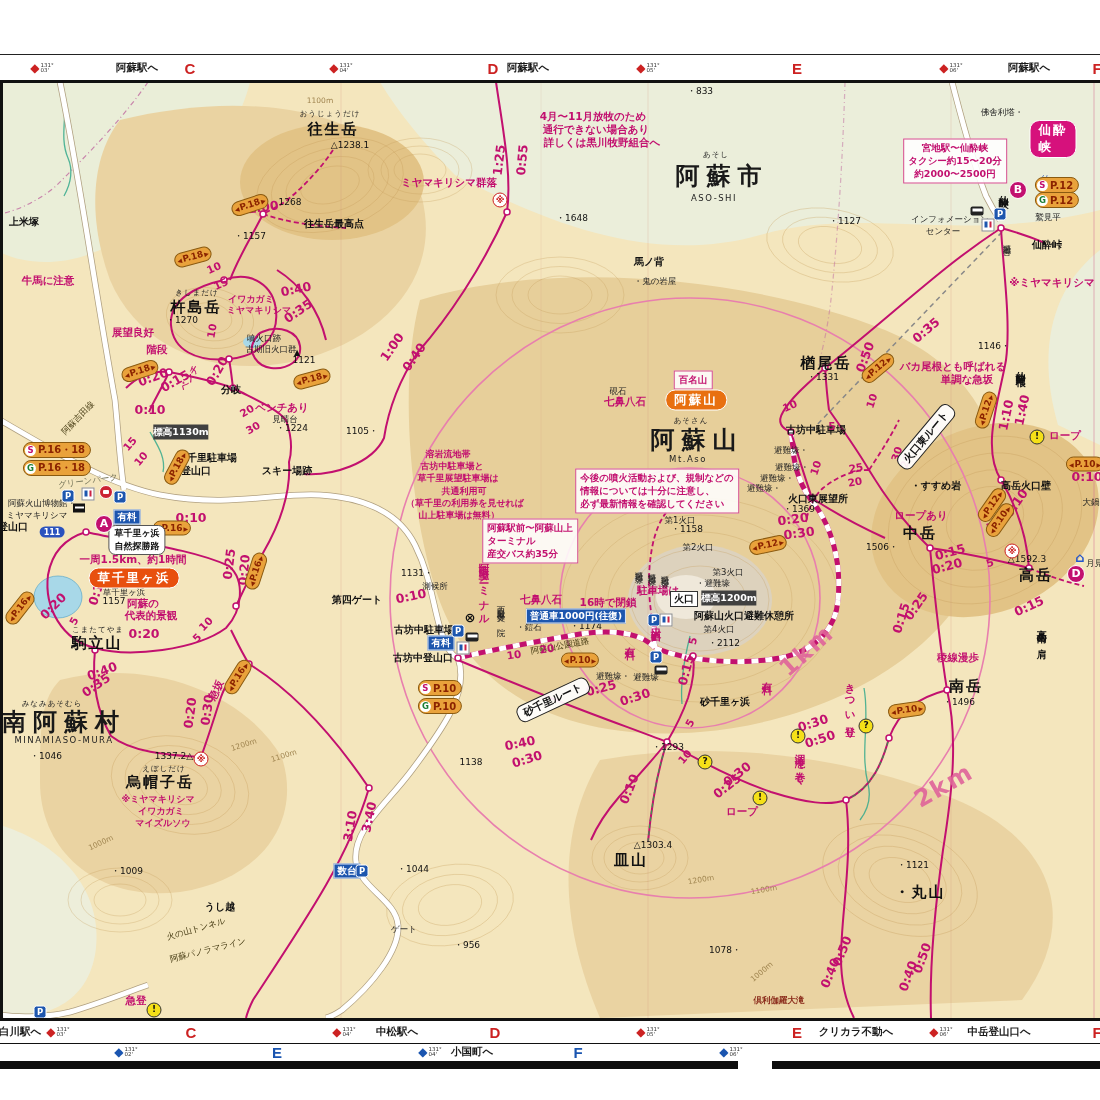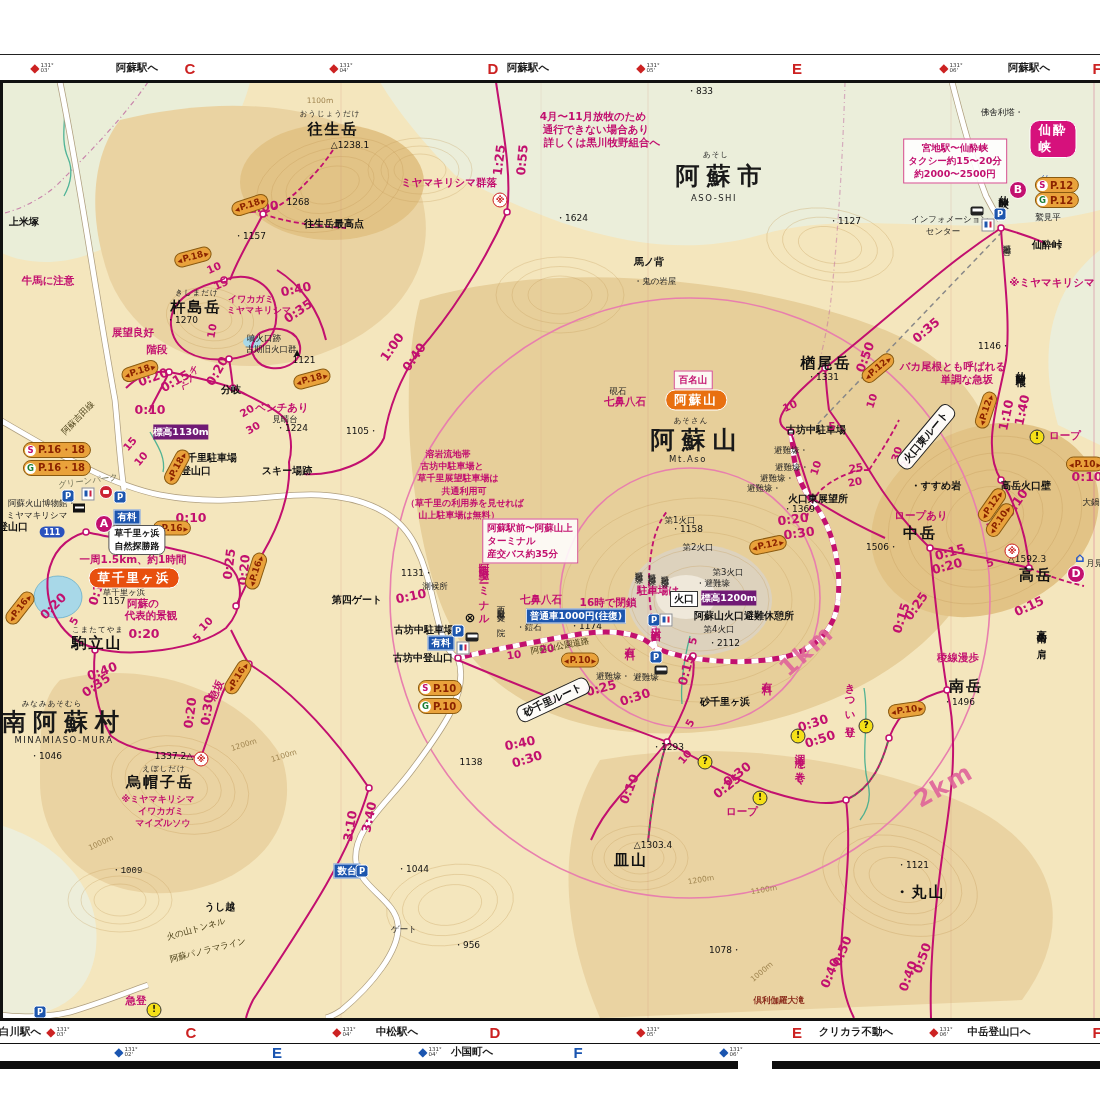--- a/index.html
+++ b/index.html
@@ -27,21 +27,21 @@
 .km{font-size:24px;font-weight:bold;color:#e0649a;opacity:.9;letter-spacing:2px;}
 .v{writing-mode:vertical-rl;text-orientation:upright;letter-spacing:2px;}
 .pbdg{background:#e9a23b;border:1px solid #8a5a10;border-radius:8px;color:#8b2300;font-weight:bold;
   font-size:9px;padding:0 2px;height:13px;line-height:13px;display:flex;align-items:center;}
 .pbdg::before{content:"◀";font-size:6px;margin-right:1px;}
 .pbdg::after{content:"▶";font-size:6px;margin-left:1px;}
 .sgb{background:#e9a23b;border:1px solid #8a5a10;border-radius:9px;color:#8b2300;font-weight:bold;
   font-size:10px;padding:0 5px 0 1px;height:14px;display:flex;align-items:center;gap:2px;}
 .sgc{width:11px;height:11px;border-radius:50%;background:#fff;font-size:8.5px;line-height:11px;
   text-align:center;font-weight:bold;}
-.bx-blk{background:#701a75;color:#fff;font-weight:bold;font-size:9.5px;padding:1px 0;}
+.bx-blk{background:#404040;color:#fff;font-weight:bold;font-size:9.5px;padding:1px 0;}
 .bx-blu{background:#1d56ae;color:#fff;font-weight:bold;font-size:9.5px;padding:0 3px;border:1px solid #dce6f5;}
 .bx-wht{background:#fff;border:1px solid #333;font-size:10px;font-weight:bold;color:#111;padding:0 3px;}
 .bx-wht2{background:#fff;border:1px solid #555;border-radius:7px;font-size:9px;font-weight:bold;
   color:#111;padding:1px 5px;text-align:center;}
 .bx-stamp{background:rgba(255,255,255,.92);border:1.5px solid #222;border-radius:7px;font-size:10.5px;
   font-weight:bold;color:#111;padding:1px 6px;}
 .bx-pnk{background:rgba(255,255,255,.88);border:1.5px solid #d44a8a;color:#c2106f;font-weight:bold;
   font-size:9.5px;padding:2px 4px;text-align:center;}
 .bx-pill{color:#fff;font-weight:bold;border-radius:10px;padding:1px 8px;font-size:12.5px;
   letter-spacing:2px;border:1px solid #fff;}
@@ -281,36 +281,36 @@
       <div class="lb rom" style="position: absolute; left: 714px; top: 198px; transform: translate(-50%, -50%);">ASO-SHI</div>
       <div class="lb t4" style="position: absolute; left: 1002px; top: 112px; transform: translate(-50%, -50%);">佛舎利塔・</div>
       <div class="lb riv v" style="position: absolute; left: 1043px; top: 170px; transform: translate(-50%, -50%);">仙酔峡</div>
       <div class="lb t3 v" style="position: absolute; left: 1003px; top: 190px; transform: translate(-50%, -50%);">仙酔峡</div>
       <div class="lb t4" style="position: absolute; left: 1048px; top: 217px; transform: translate(-50%, -50%);">鷲見平</div>
       <div class="lb t3" style="position: absolute; left: 1047px; top: 245px; transform: translate(-50%, -50%);">仙酔峠</div>
       <div class="lb t4" style="position: absolute; left: 950px; top: 219px; transform: translate(-50%, -50%);">インフォメーション</div>
       <div class="lb t4" style="position: absolute; left: 943px; top: 231px; transform: translate(-50%, -50%);">センター</div>
       <div class="lb t4 v" style="position: absolute; left: 1007px; top: 240px; transform: translate(-50%, -50%);">避難舎</div>
       <div class="lb mg" style="position: absolute; left: 1052px; top: 283px; transform: translate(-50%, -50%);">※ミヤマキリシマ</div>
-      <div class="lb el" style="position: absolute; left: 572px; top: 219px; transform: translate(-50%, -50%);">・1624</div>
+      <div class="lb el" style="position: absolute; left: 572px; top: 219px; transform: translate(-50%, -50%);">・1648</div>
       <div class="lb el" style="position: absolute; left: 845px; top: 222px; transform: translate(-50%, -50%);">・1127</div>
       <div class="lb t3" style="position: absolute; left: 649px; top: 262px; transform: translate(-50%, -50%);">馬ノ背</div>
       <div class="lb t4" style="position: absolute; left: 655px; top: 281px; transform: translate(-50%, -50%);">・鬼の岩屋</div>
       <div class="lb t3" style="position: absolute; left: 24px; top: 222px; transform: translate(-50%, -50%);">上米塚</div>
       <div class="lb mg" style="position: absolute; left: 48px; top: 281px; transform: translate(-50%, -50%);">牛馬に注意</div>
       <div class="lb t2" style="position: absolute; left: 196px; top: 308px; transform: translate(-50%, -50%);">杵島岳</div>
       <div class="lb kana" style="position: absolute; left: 197px; top: 293px; transform: translate(-50%, -50%);">きしまだけ</div>
       <div class="lb el" style="position: absolute; left: 182px; top: 321px; transform: translate(-50%, -50%);">・1270</div>
       <div class="lb mg2" style="position: absolute; left: 251px; top: 300px; transform: translate(-50%, -50%);">イワカガミ</div>
       <div class="lb mg2" style="position: absolute; left: 259px; top: 311px; transform: translate(-50%, -50%);">ミヤマキリシマ</div>
       <div class="lb t4" style="position: absolute; left: 264px; top: 338px; transform: translate(-50%, -50%);">噴火口跡</div>
       <div class="lb t4" style="position: absolute; left: 271px; top: 349px; transform: translate(-50%, -50%);">古期旧火口群</div>
       <div class="lb el" style="position: absolute; left: 304px; top: 361px; transform: translate(-50%, -50%);">1121</div>
       <div class="lb t3" style="position: absolute; left: 334px; top: 224px; transform: translate(-50%, -50%);">往生岳最高点</div>
-      <div class="lb el" style="position: absolute; left: 290px; top: 203px; transform: translate(-50%, -50%); margin-left: 8px;">1268</div>
+      <div class="lb el" style="position: absolute; left: 290px; top: 203px; transform: translate(-50%, -50%);">1268</div>
       <div class="lb el" style="position: absolute; left: 250px; top: 237px; transform: translate(-50%, -50%);">・1157</div>
       <div class="lb mg" style="position: absolute; left: 133px; top: 333px; transform: translate(-50%, -50%);">展望良好</div>
       <div class="lb mg" style="position: absolute; left: 157px; top: 350px; transform: translate(-50%, -50%);">階段</div>
       <div class="lb mg2" style="position: absolute; left: 190px; top: 378px; transform: translate(-50%, -50%) rotate(-60deg);">ベンチ</div>
       <div class="lb t3" style="position: absolute; left: 231px; top: 390px; transform: translate(-50%, -50%);">分岐</div>
       <div class="lb mg" style="position: absolute; left: 282px; top: 408px; transform: translate(-50%, -50%);">ベンチあり</div>
       <div class="lb t4" style="position: absolute; left: 285px; top: 419px; transform: translate(-50%, -50%);">見晴台</div>
       <div class="lb el" style="position: absolute; left: 292px; top: 429px; transform: translate(-50%, -50%);">・1224</div>
       <div class="lb el" style="position: absolute; left: 362px; top: 432px; transform: translate(-50%, -50%);">1105・</div>
       <div class="lb t3" style="position: absolute; left: 207px; top: 458px; transform: translate(-50%, -50%);">草千里駐車場</div>
@@ -337,21 +337,21 @@
       <div class="lb t1" style="position: absolute; left: 64px; top: 723px; transform: translate(-50%, -50%);">南阿蘇村</div>
       <div class="lb kana" style="position: absolute; left: 52px; top: 704px; transform: translate(-50%, -50%);">みなみあそむら</div>
       <div class="lb rom" style="position: absolute; left: 64px; top: 740px; transform: translate(-50%, -50%);">MINAMIASO-MURA</div>
       <div class="lb el" style="position: absolute; left: 46px; top: 757px; transform: translate(-50%, -50%);">・1046</div>
       <div class="lb t2" style="position: absolute; left: 160px; top: 783px; transform: translate(-50%, -50%);">烏帽子岳</div>
       <div class="lb kana" style="position: absolute; left: 164px; top: 769px; transform: translate(-50%, -50%);">えぼしだけ</div>
       <div class="lb el" style="position: absolute; left: 174px; top: 757px; transform: translate(-50%, -50%);">1337.2△</div>
       <div class="lb mg2" style="position: absolute; left: 158px; top: 800px; transform: translate(-50%, -50%);">※ミヤマキリシマ</div>
       <div class="lb mg2" style="position: absolute; left: 161px; top: 812px; transform: translate(-50%, -50%);">イワカガミ</div>
       <div class="lb mg2" style="position: absolute; left: 163px; top: 824px; transform: translate(-50%, -50%);">マイズルソウ</div>
-      <div class="lb el" style="position: absolute; left: 127px; top: 872px; transform: translate(-50%, -50%); font-family: Liberation Mono, monospace;">・1009</div>
+      <div class="lb el" style="position: absolute; left: 127px; top: 872px; transform: translate(-50%, -50%);">・1009</div>
       <div class="lb mg" style="position: absolute; left: 216px; top: 690px; transform: translate(-50%, -50%) rotate(-62deg);">急坂</div>
       <div class="lb t3" style="position: absolute; left: 220px; top: 907px; transform: translate(-50%, -50%);">うし越</div>
       <div class="lb rd" style="position: absolute; left: 196px; top: 929px; transform: translate(-50%, -50%) rotate(-16deg);">火の山トンネル</div>
       <div class="lb rd" style="position: absolute; left: 208px; top: 950px; transform: translate(-50%, -50%) rotate(-14deg);">阿蘇パノラマライン</div>
       <div class="lb ct" style="position: absolute; left: 101px; top: 843px; transform: translate(-50%, -50%) rotate(-25deg);">1000m</div>
       <div class="lb ct" style="position: absolute; left: 244px; top: 745px; transform: translate(-50%, -50%) rotate(-18deg);">1200m</div>
       <div class="lb ct" style="position: absolute; left: 284px; top: 756px; transform: translate(-50%, -50%) rotate(-18deg);">1100m</div>
       <div class="lb mg" style="position: absolute; left: 136px; top: 1001px; transform: translate(-50%, -50%);">急登</div>
       <div class="lb el" style="position: absolute; left: 413px; top: 870px; transform: translate(-50%, -50%);">・1044</div>
       <div class="lb t4" style="position: absolute; left: 404px; top: 929px; transform: translate(-50%, -50%);">ゲート</div>
@@ -549,20 +549,25 @@
       <div class="bx-pnk" style="position: absolute; left: 955px; top: 161px; transform: translate(-50%, -50%);">
         <div>宮地駅〜仙酔峡</div>
         <div>タクシー約15〜20分</div>
         <div>約2000〜2500円</div>
       </div>
       <div class="bx-pnk" style="text-align: left; position: absolute; left: 530px; top: 541px; transform: translate(-50%, -50%);">
         <div>阿蘇駅前〜阿蘇山上</div>
         <div>ターミナル</div>
         <div>産交バス約35分</div>
       </div>
+      <div class="bx-pnk" style="text-align: left; position: absolute; left: 657px; top: 491px; transform: translate(-50%, -50%);">
+        <div>今後の噴火活動および、規制などの</div>
+        <div>情報については十分に注意し、</div>
+        <div>必ず最新情報を確認してください</div>
+      </div>
       <div class="bx-pnk" style="position: absolute; left: 693px; top: 380px; transform: translate(-50%, -50%);">
         <div>百名山</div>
       </div>
       <div class="bx-pill" style="background: rgb(232, 80, 14); position: absolute; left: 134px; top: 578px; transform: translate(-50%, -50%);">草千里ヶ浜</div>
       <div class="bx-pill" style="background: rgb(214, 17, 124); position: absolute; left: 1053px; top: 139px; transform: translate(-50%, -50%);">仙酔峡</div>
       <div class="bx-pill" style="background: rgb(232, 112, 16); position: absolute; left: 696px; top: 400px; transform: translate(-50%, -50%);">阿蘇山</div>
       <div class="cbdg" style="position: absolute; left: 104px; top: 524px; transform: translate(-50%, -50%);">A</div>
       <div class="cbdg" style="position: absolute; left: 1018px; top: 190px; transform: translate(-50%, -50%);">B</div>
       <div class="cbdg" style="position: absolute; left: 1076px; top: 574px; transform: translate(-50%, -50%);">D</div>
       <div class="ic-p" style="position: absolute; left: 68px; top: 496px; transform: translate(-50%, -50%);">P</div>

